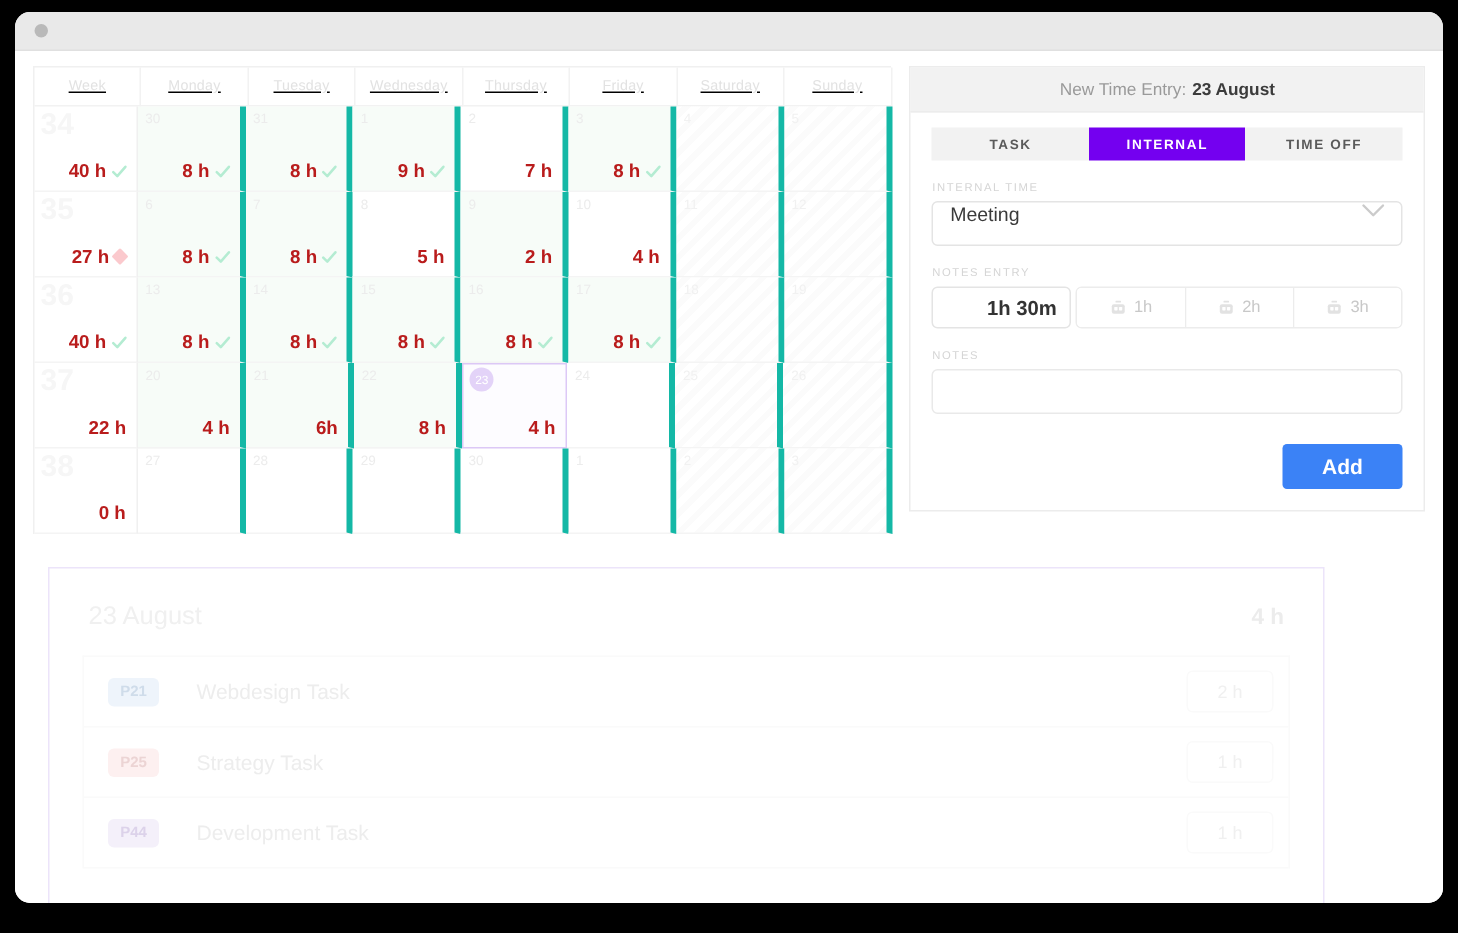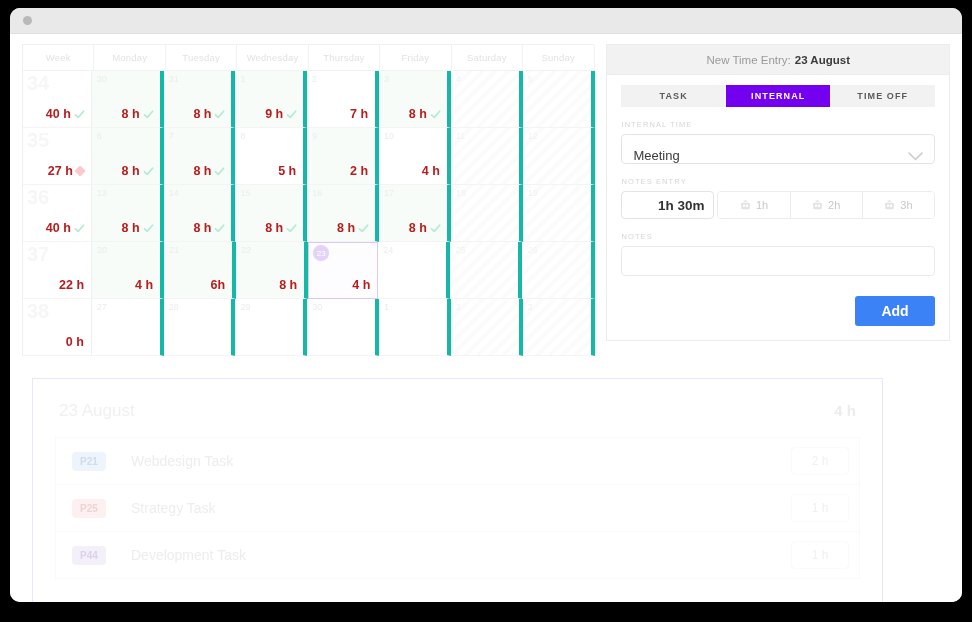--- a/index.html
+++ b/index.html
@@ -52,20 +52,21 @@
     gap: 12px;
   }
 
   
   #calendar {
     width: 600px;
     border: 1px solid #f0f0f0;
     border-right: none;
     border-bottom: none;
     background: #ffffff;
+    text-decoration: underline;
   }
   .cal-head {
     display: flex;
     height: 26px;
   }
   .cal-head .hcell {
     flex: 1 1 0;
     border-right: 1px solid #f2f2f2;
     border-bottom: 1px solid #f2f2f2;
     display: flex;
@@ -194,21 +195,21 @@
     font-size: 7.5px;
     letter-spacing: 1.1px;
     color: #d5d5d5;
     margin-bottom: 5px;
   }
   .select-box {
     height: 30px;
     border: 1px solid #e4e4e4;
     border-radius: 4px;
     display: flex;
-    align-items: flex-end;
+    align-items: flex-start;
     justify-content: space-between;
     padding: 0 11px;
     font-size: 13px;
     color: #3a3a3a;
     cursor: pointer;
     background: #ffffff;
   }
   .chev { color: #c9c9c9; font-size: 12px; line-height: 1; }
 
   .section-gap { margin-top: 13px; }

